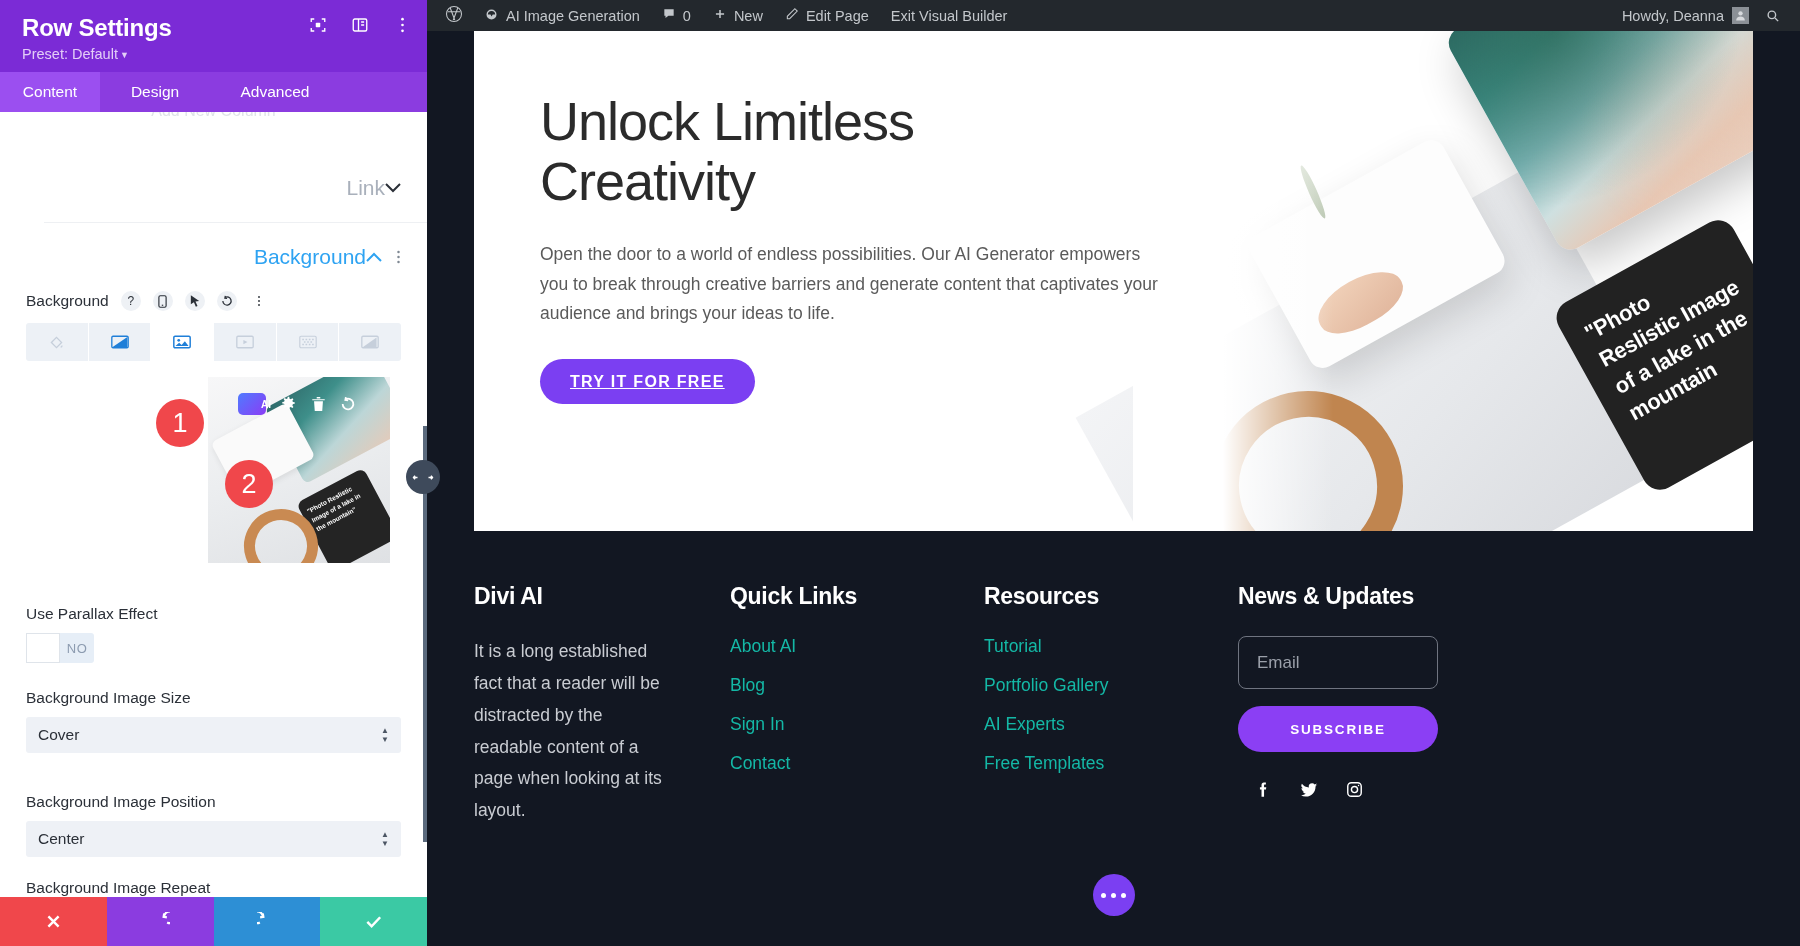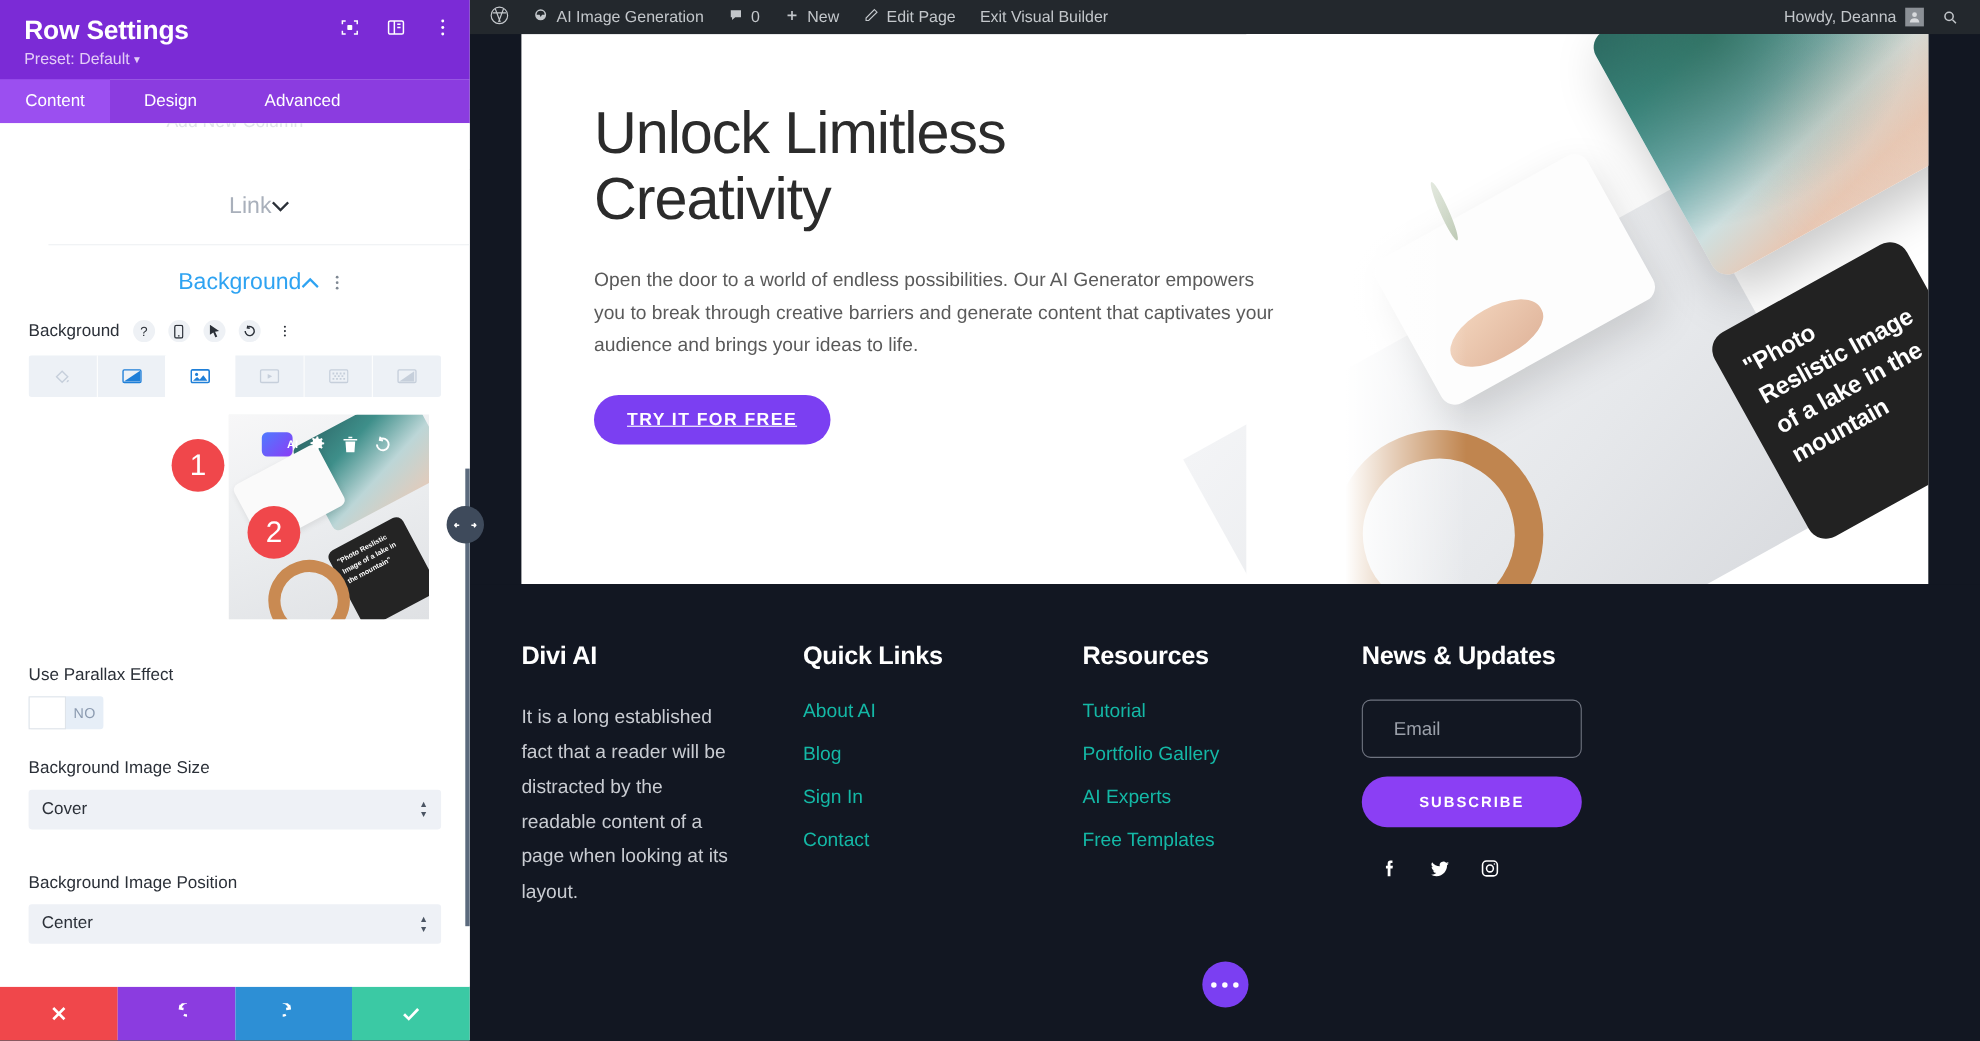--- a/index.html
+++ b/index.html
@@ -49,21 +49,21 @@
     display:flex; align-items:flex-start; justify-content:center;
   }
   .ghost-text {
     color:#dfe3e8; font-size:16px; margin-top:-10px;
   }
 
   .panel-body {
     flex:1; overflow:hidden; position:relative; background:#fff;
   }
   .acc-row {
-    display:flex; align-items:center; justify-content:center;
+    display:flex; align-items:center; justify-content:flex-end;
     padding:22px 26px; border-bottom:1px solid #eef0f3;margin-left:44px;
   }
   .acc-title { font-size:21px; color:#a9b0bb; font-weight:400; }
   .acc-title.active { color:#2ea3f2; }
   .acc-icons { display:flex; align-items:center; gap:14px; }
   .chev { color:#2b3038; font-size:14px; line-height:1; }
   .dots-v { color:#7f8893; letter-spacing:0; font-size:15px; line-height:0.6; }
 
   .bg-section { padding:16px 26px 0 26px; }
   .bg-label-row { display:flex; align-items:center; gap:12px; margin-bottom:12px; }
@@ -285,21 +285,21 @@
     color:#fff; font-size:23px; font-weight:700; margin-bottom:26px;
     letter-spacing:-.3px;
   }
   .fbody { color:#c9ccd2; font-size:17.5px; line-height:1.82; width:196px; }
   .flink {
     color:#14b8a6; font-size:17.5px; margin-bottom:18px; cursor:pointer;
   }
   .email-input {
     width:200px; height:53px; border:1px solid #6f7480; border-radius:8px;
     background:transparent; color:#9ba0aa; font-size:17px;
-    padding:0 28px; font-family:"Liberation Sans", sans-serif;
+    padding:0 18px; font-family:"Liberation Sans", sans-serif;
   }
   .email-input::placeholder { color:#9ba0aa; }
   .subscribe {
     margin-top:17px; width:200px; height:46px; border-radius:40px;
     background:#8b3ff4; color:#fff; font-size:13.5px; font-weight:700;
     letter-spacing:1.8px; display:flex; align-items:center; justify-content:center;
     cursor:pointer;
   }
   .socials { display:flex; gap:26px; margin-top:28px; padding-left:16px; }
   .soc { color:#fff; cursor:pointer; display:flex; }
@@ -665,20 +665,23 @@
         <div class="field-label">Background Image Position</div>
         <div class="select">
           <span class="sv">Center</span>
           <span class="arrows">
               <span>▲</span>
               <span>▼</span>
             </span>
         </div>
       </div>
 
+      <div class="field-block" style="margin-top:22px;">
+        <div class="field-label">Background Image Repeat</div>
+      </div>
 
       <div class="panel-scrollbar"></div>
     </div>
 
     <div class="panel-footer">
       <div class="pfbtn pf-close">
         <svg width="17" height="17" viewBox="0 0 20 20" stroke="#fff" stroke-width="2.8" fill="none">
           <path d="M4 4l12 12M16 4L4 16"></path>
         </svg>
       </div>

